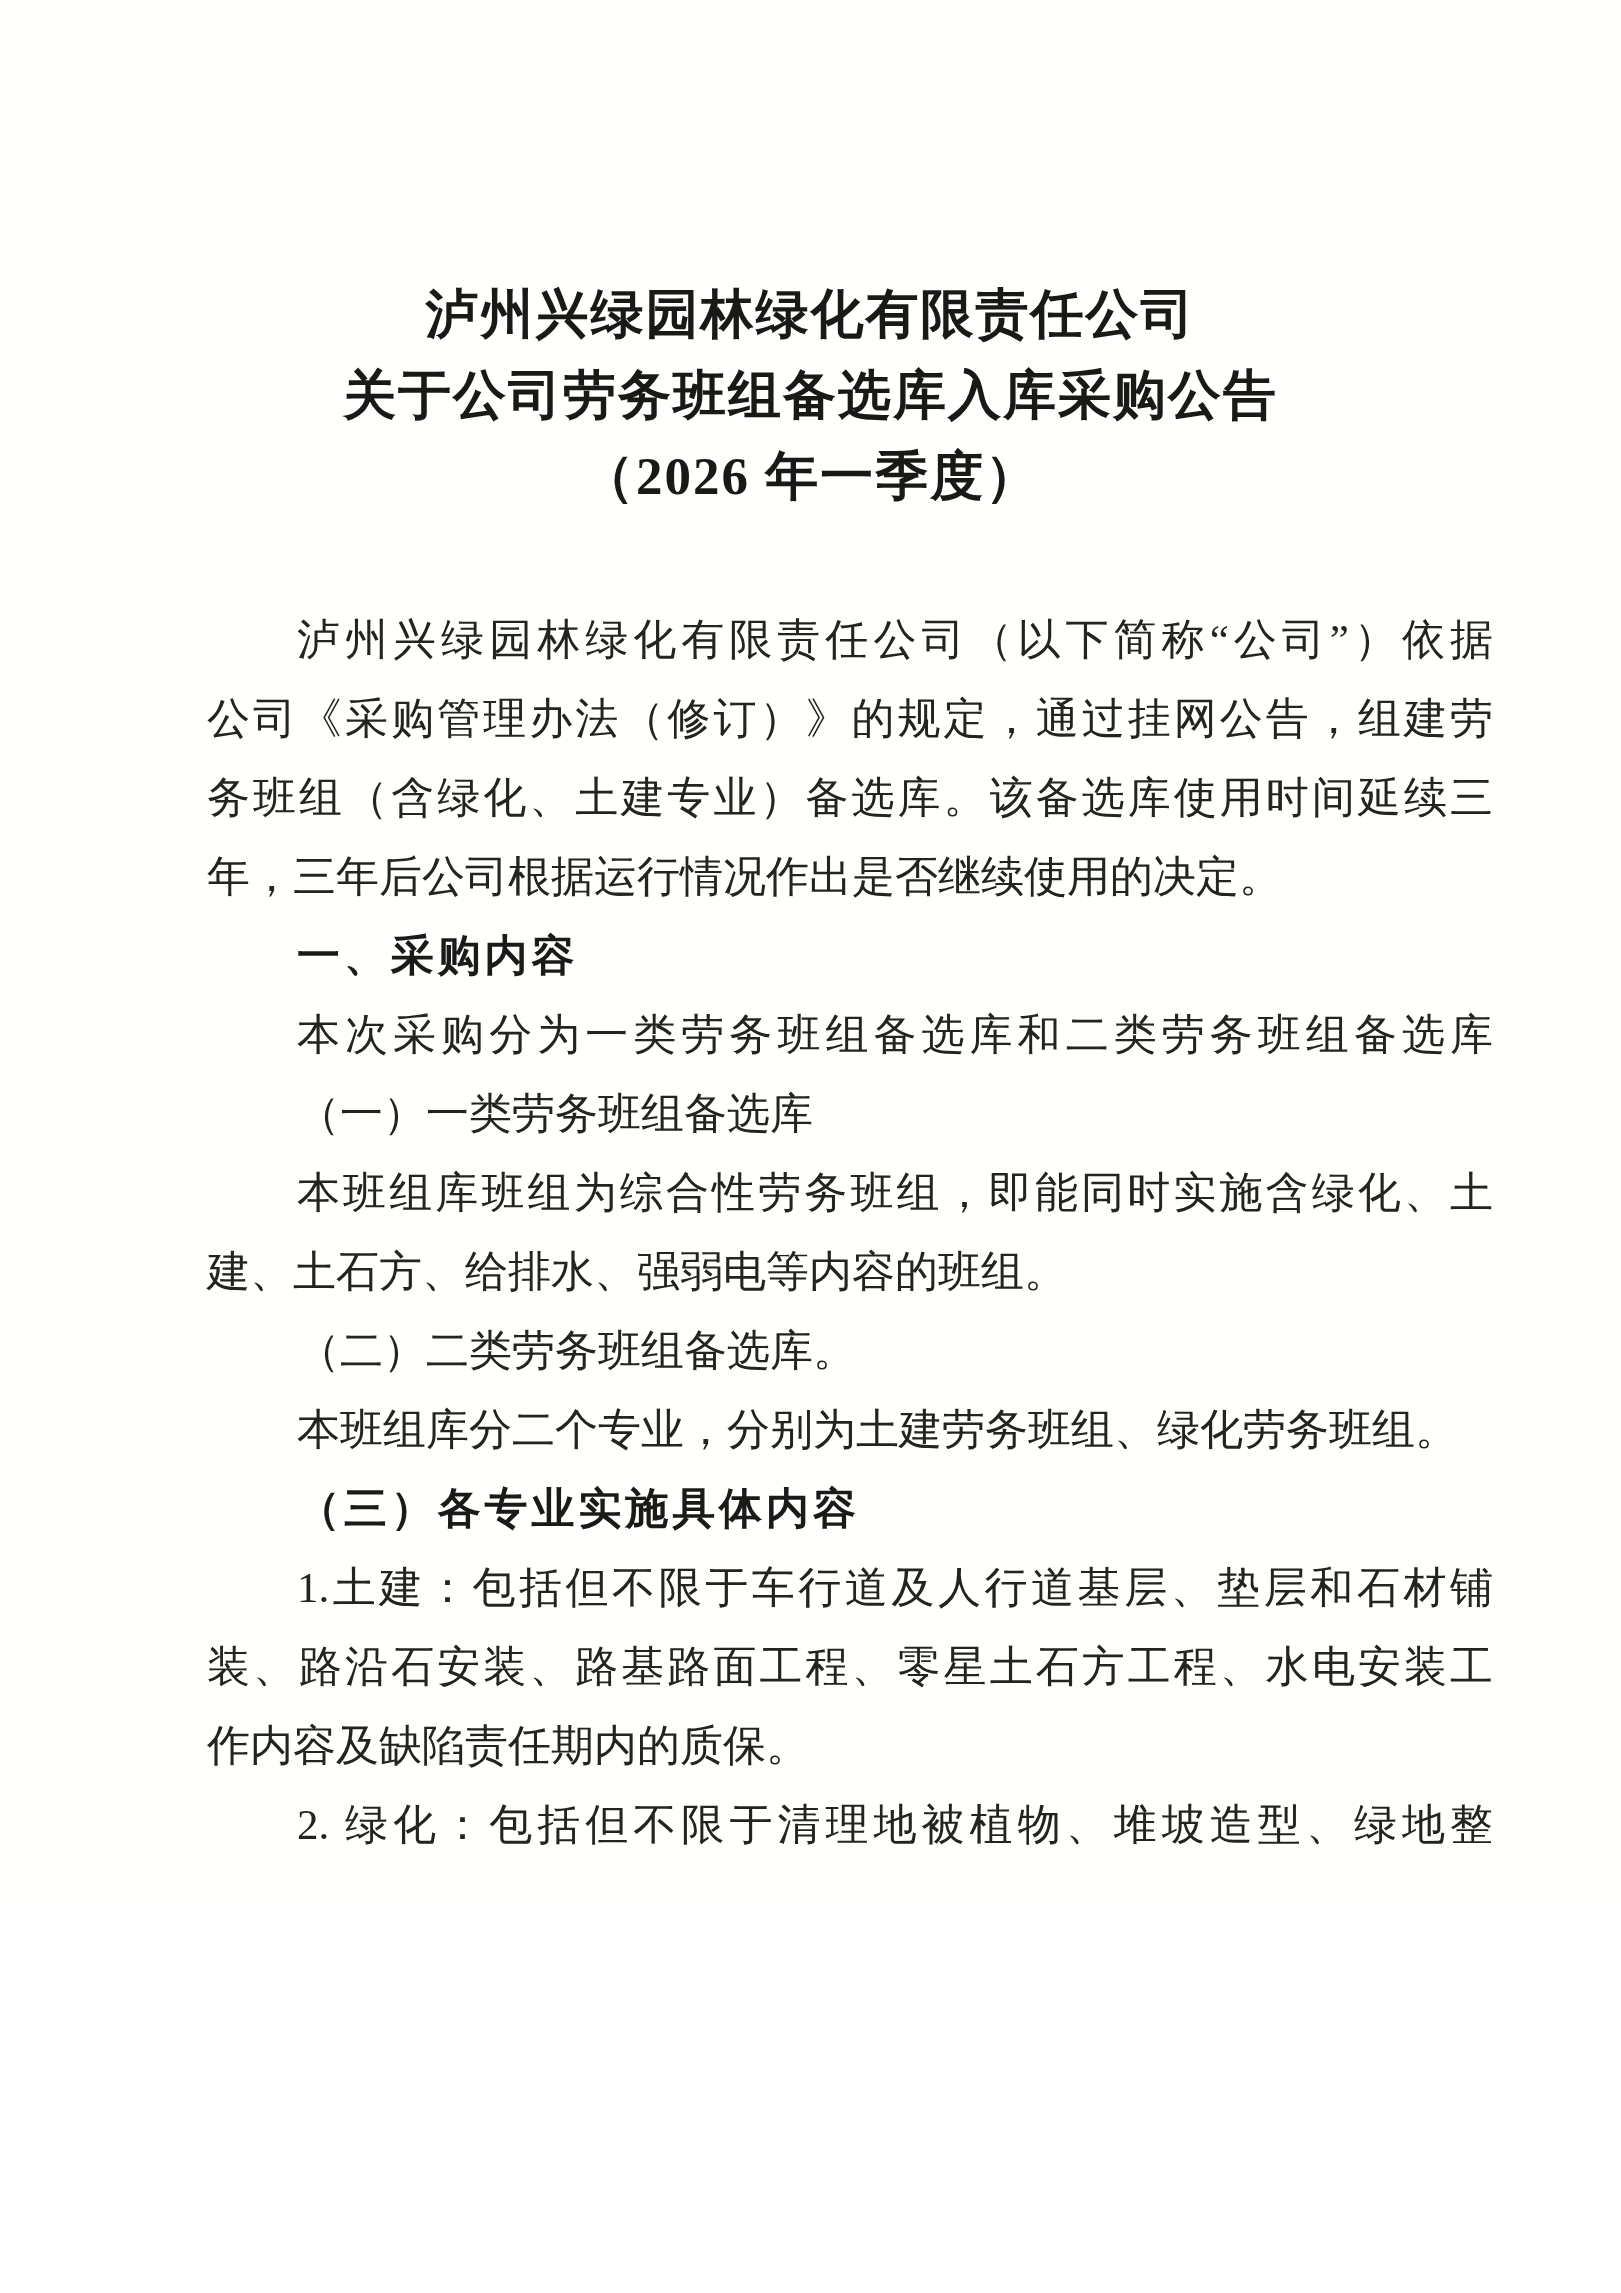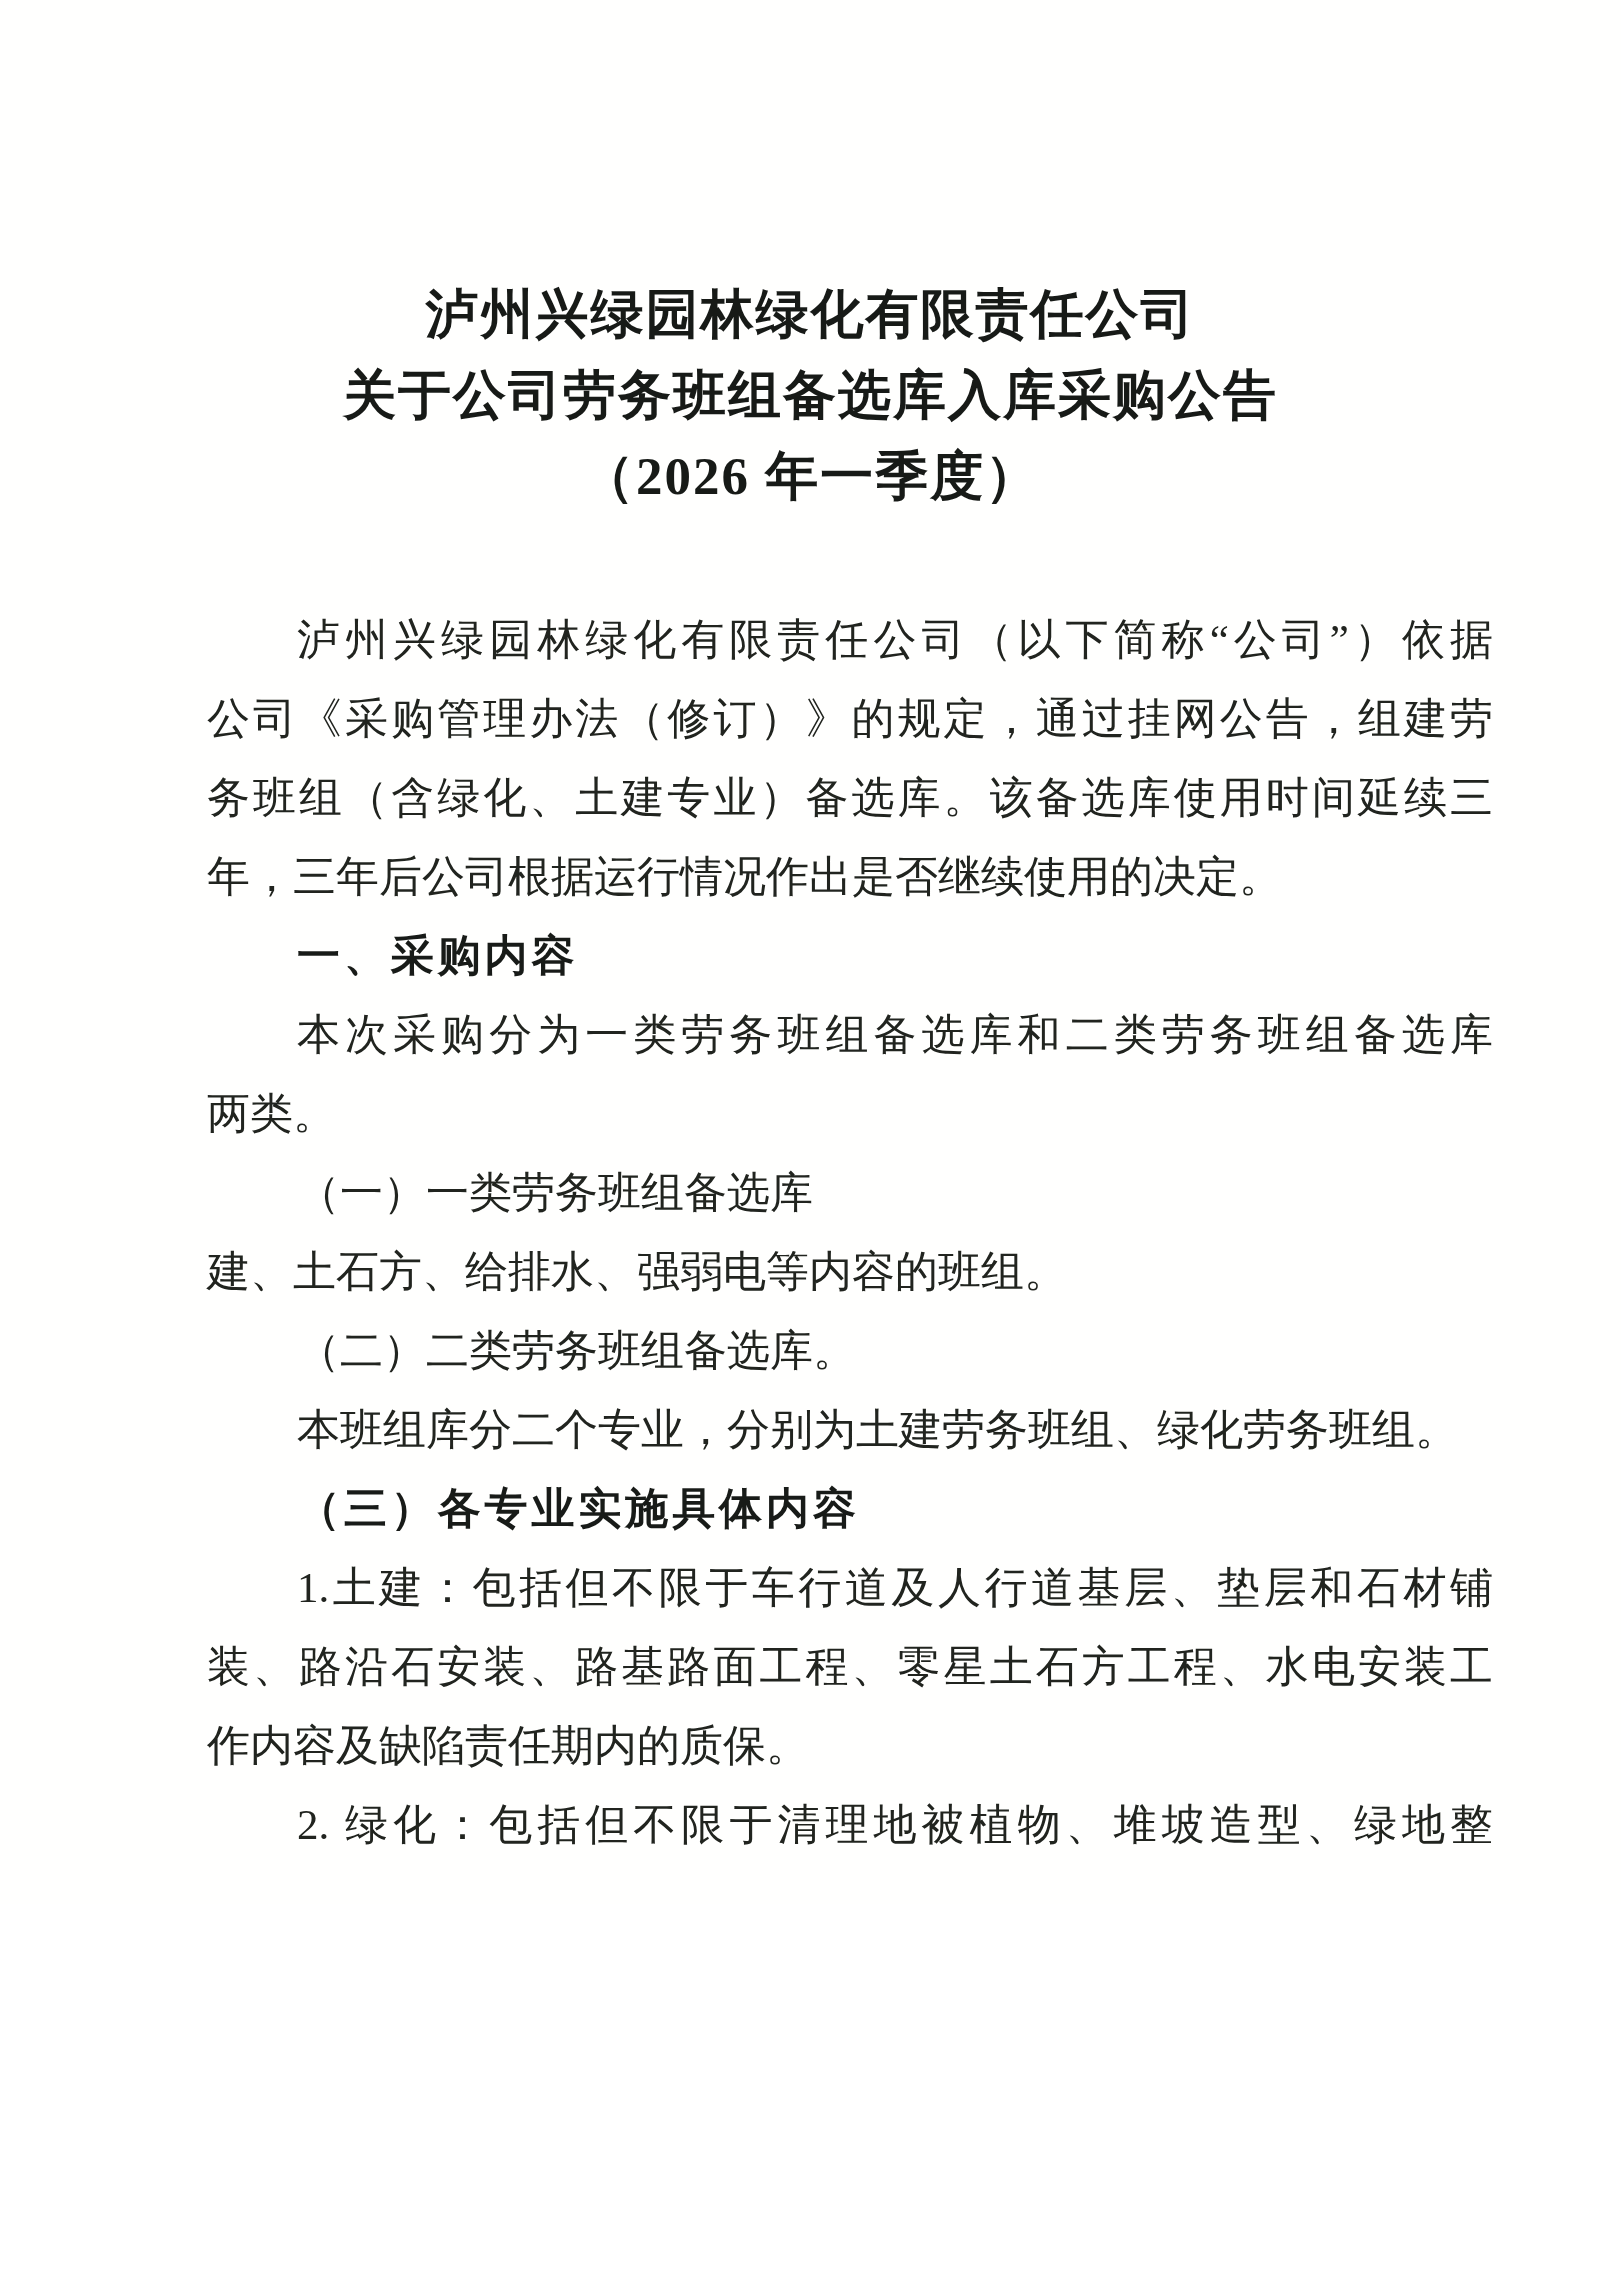--- a/index.html
+++ b/index.html
@@ -85,22 +85,22 @@
     <div class="title-line">（2026 年一季度）</div>
   </div>
 
   <div class="body-block">
       <div class="line indent justify"><span>泸州兴绿园林绿化有限责任公司（以下简称“公司”）依据</span></div>
       <div class="line justify"><span>公司《采购管理办法（修订）》的规定，通过挂网公告，组建劳</span></div>
       <div class="line justify"><span>务班组（含绿化、土建专业）备选库。该备选库使用时间延续三</span></div>
       <div class="line"><span>年，三年后公司根据运行情况作出是否继续使用的决定。</span></div>
       <div class="line indent heading"><span>一、采购内容</span></div>
       <div class="line indent justify"><span>本次采购分为一类劳务班组备选库和二类劳务班组备选库</span></div>
-      <div class="line"><span>两类。</span></div>
       <div class="line indent"><span>（一）一类劳务班组备选库</span></div>
+      <div class="line indent justify"><span>本班组库班组为综合性劳务班组，即能同时实施含绿化、土</span></div>
       <div class="line"><span>建、土石方、给排水、强弱电等内容的班组。</span></div>
       <div class="line indent"><span>（二）二类劳务班组备选库。</span></div>
       <div class="line indent"><span>本班组库分二个专业，分别为土建劳务班组、绿化劳务班组。</span></div>
       <div class="line indent heading"><span>（三）各专业实施具体内容</span></div>
       <div class="line indent justify"><span class="bold">1.土建：</span><span>包括但不限于车行道及人行道基层、垫层和石材铺</span></div>
       <div class="line justify"><span>装、路沿石安装、路基路面工程、零星土石方工程、水电安装工</span></div>
       <div class="line"><span>作内容及缺陷责任期内的质保。</span></div>
       <div class="line indent justify"><span class="bold">2. 绿化：</span><span>包括但不限于清理地被植物、堆坡造型、绿地整</span></div>
     </div>
 

